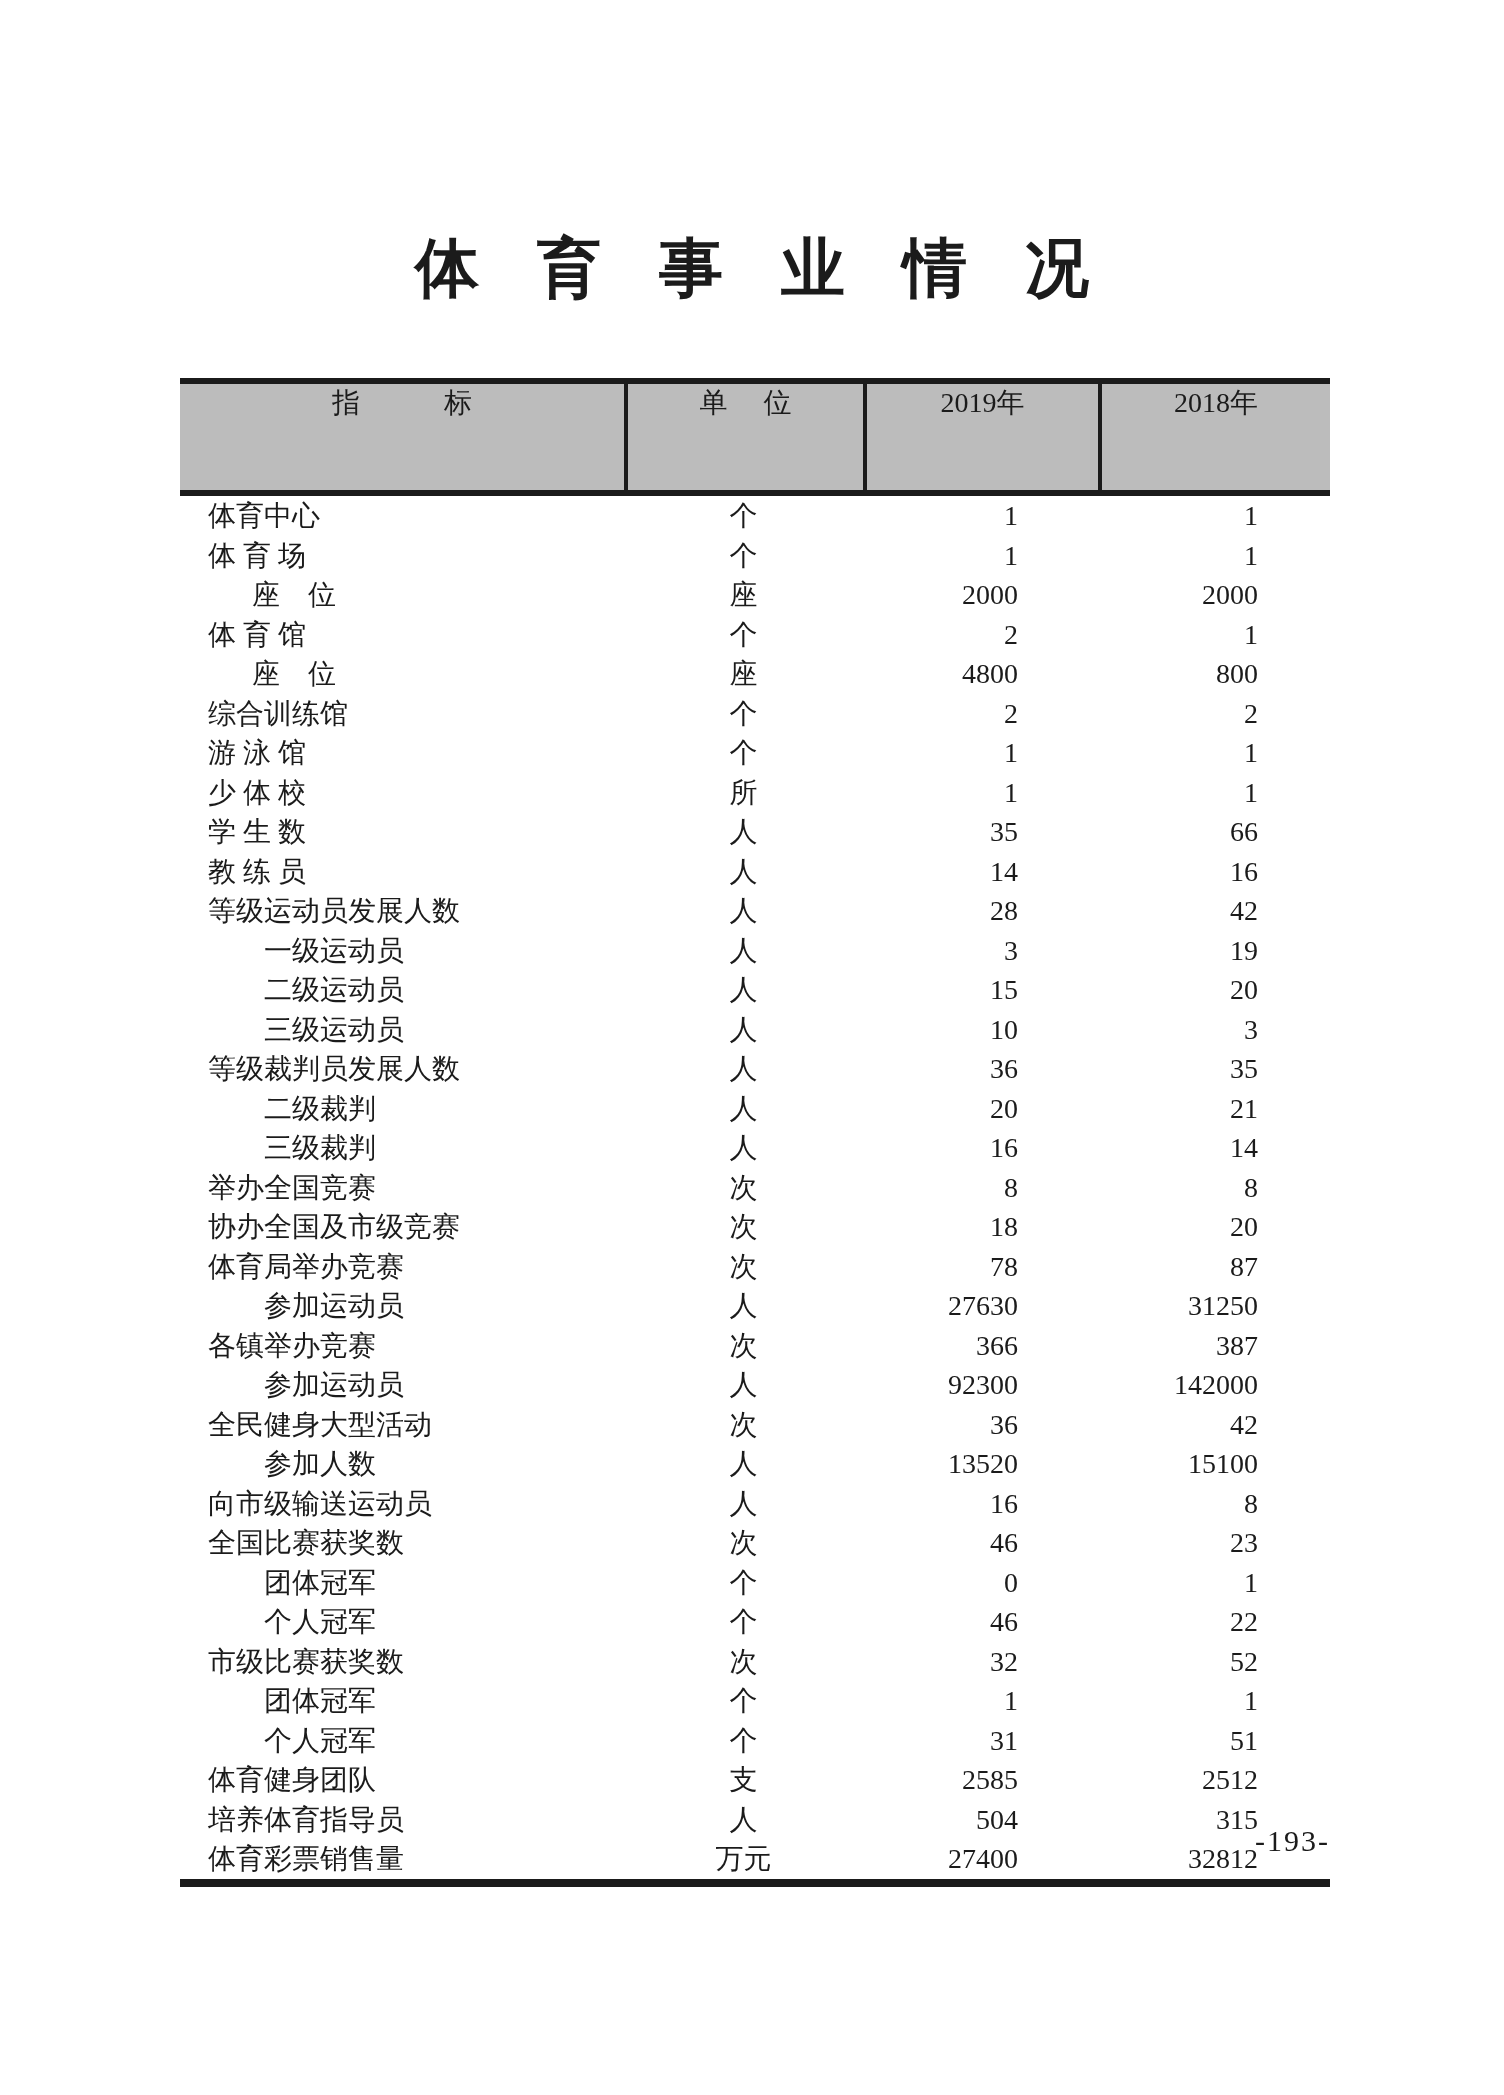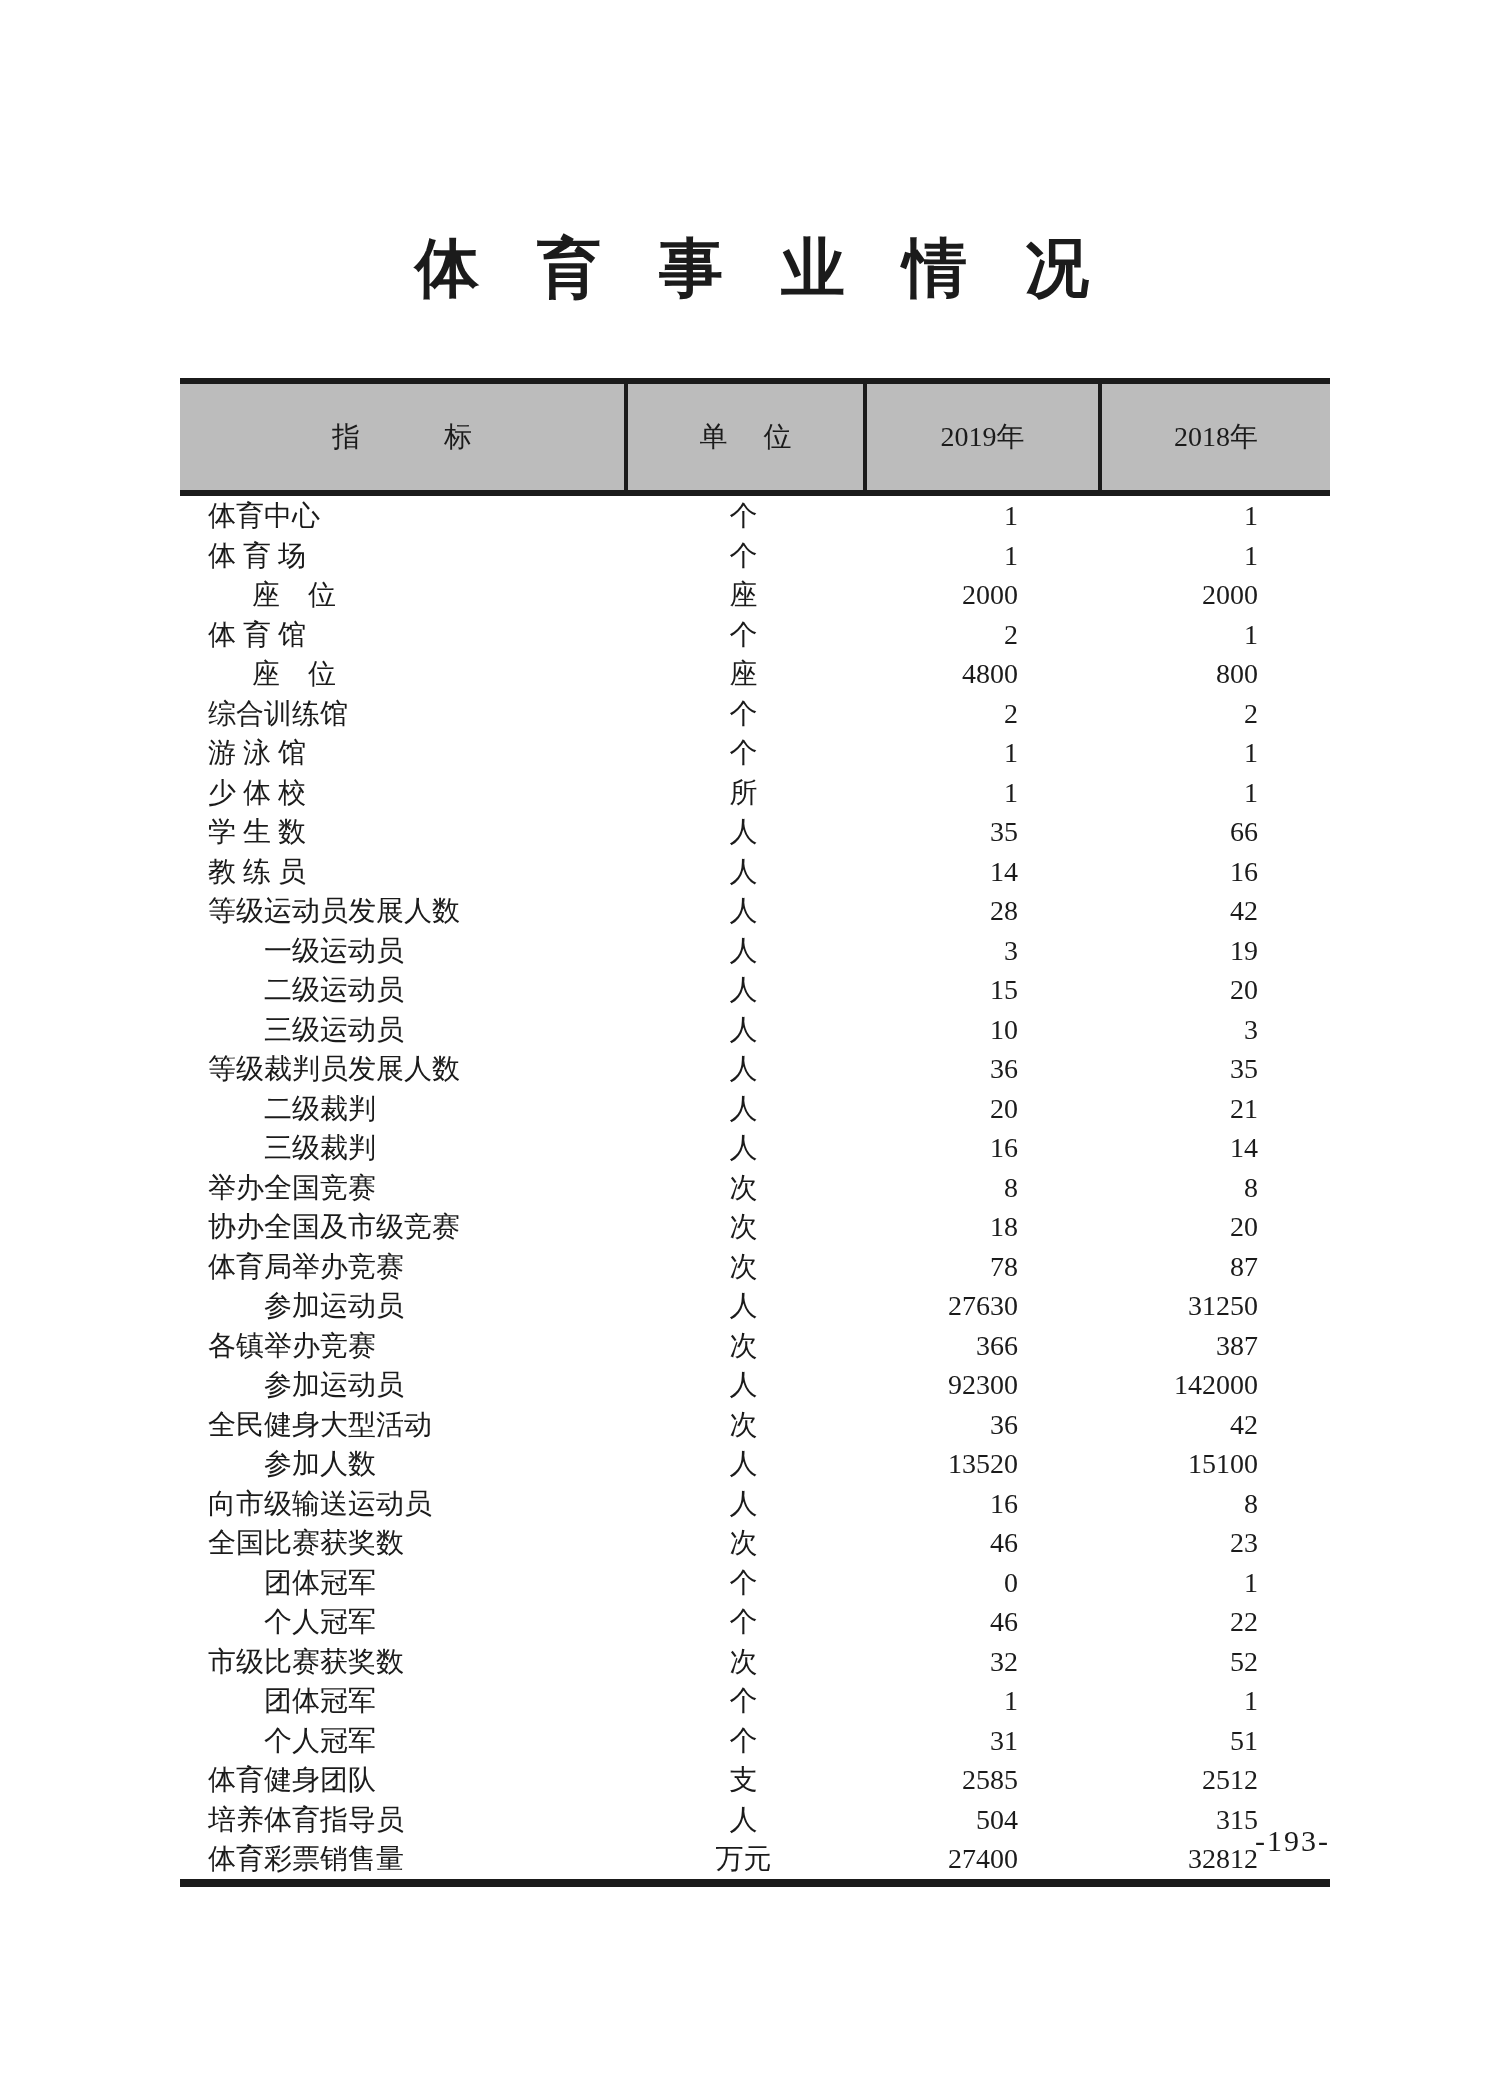--- a/index.html
+++ b/index.html
@@ -46,21 +46,20 @@
     box-sizing: border-box;
     height: 118px;
     background: var(--header-bg);
     border-top: 6px solid var(--ink);
     border-bottom: 6px solid var(--ink);
     font-size: 28px;
   }
   .th {
     box-sizing: border-box;
     display: flex;
-    align-items: center;
     justify-content: center;
     height: 100%;
     white-space: nowrap;
   }
   .th-indicator { width: 444px; }
   .th-unit      { width: 239px; border-left: 4px solid var(--ink); }
   .th-2019     { width: 235px; border-left: 4px solid var(--ink); }
   .th-2018     { width: 232px; border-left: 4px solid var(--ink); }
   .th-indicator .spread { letter-spacing: 84px; margin-right: -84px; }
   .th-unit .spread      { letter-spacing: 36px; margin-right: -36px; font-family: Liberation Serif, serif; }

